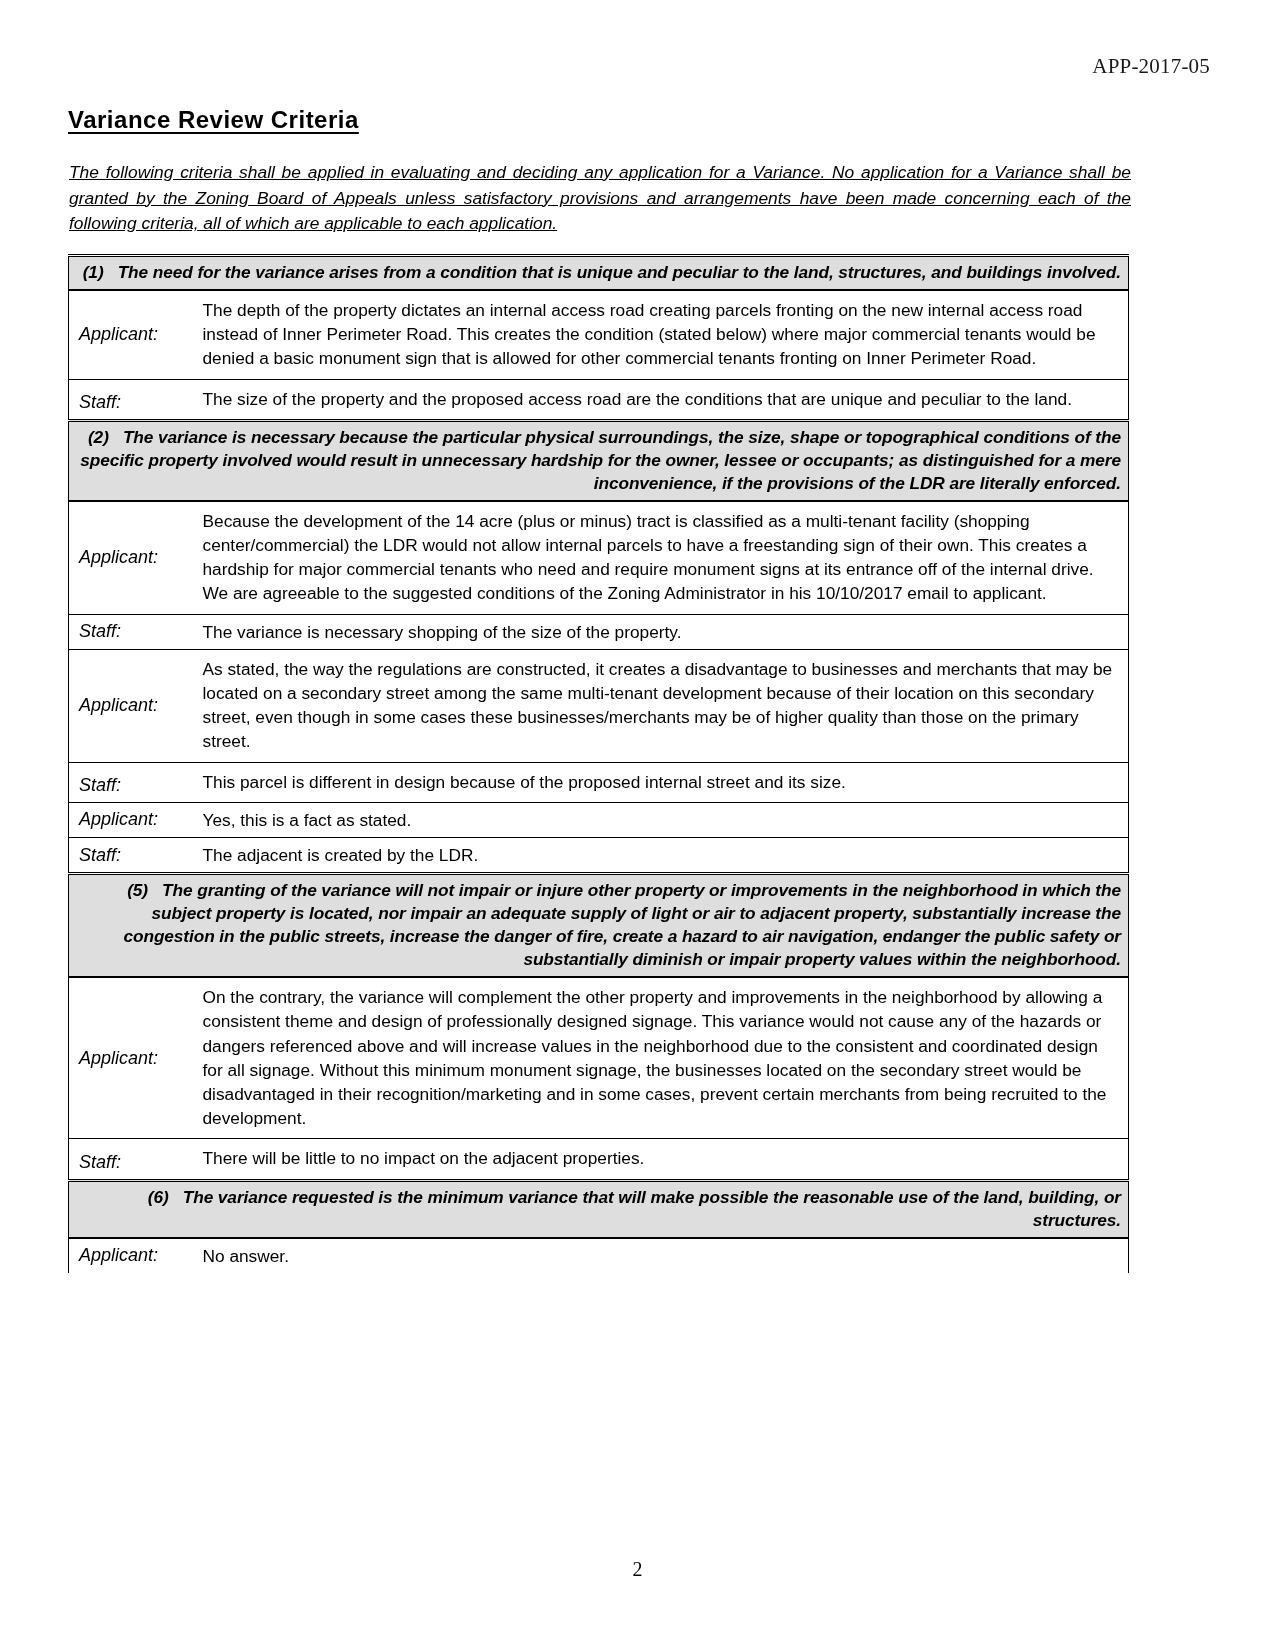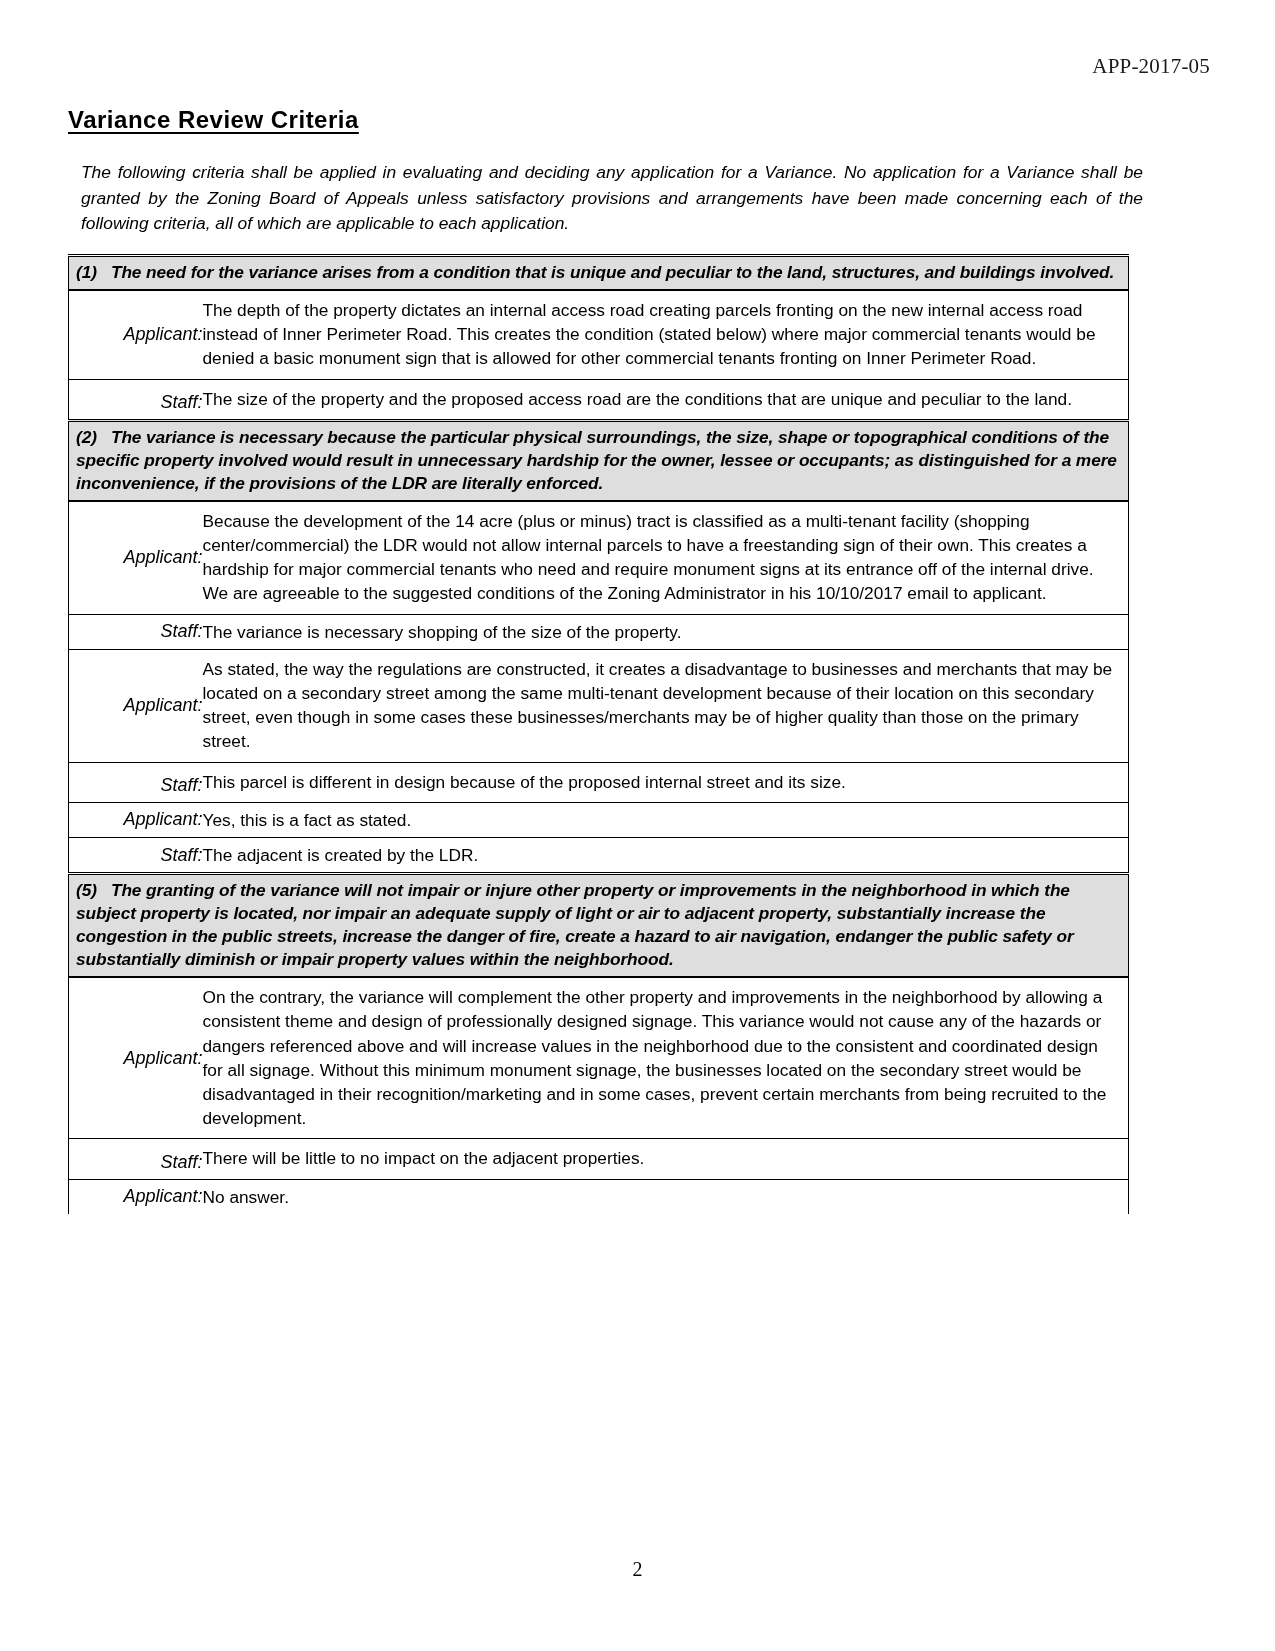--- a/index.html
+++ b/index.html
@@ -43,27 +43,28 @@
     font-weight: bold;
     text-decoration: underline;
     text-underline-offset: 4px;
     letter-spacing: 0.5px;
   }
 
   
   .intro {
     position: absolute;
     top: 160px;
-    left: 81px;
+    left: 69px;
     width: 1062px;
     font-size: 17.4px;
     font-style: italic;
     line-height: 25.5px;
     text-align: justify;
     text-justify: inter-word;
+    text-decoration: underline;
   }
 
   
   .criteria-table {
     position: absolute;
     top: 254px;
     left: 68px;
     width: 1060px;
     border-collapse: collapse;
     table-layout: fixed;
@@ -83,35 +84,35 @@
     border-top: 3px double #000;
     border-bottom: 2px solid #000;
     padding: 4px 7px 5px 7px;
   }
   .criterion-text {
     font-size: 17.3px;
     font-weight: bold;
     font-style: italic;
     line-height: 23px;
     letter-spacing: -0.1px;
+    text-align: right;
   }
   .criterion-num {
     display: inline;
     white-space: pre;
   }
 
   
   tr.answer-row > td.label-cell {
     vertical-align: middle;
     padding: 4px 0 4px 10px;
     font-size: 18px;
     font-style: italic;
     white-space: nowrap;
     border-right: 1px solid transparent;
-    text-align: right;
   }
   tr.answer-row > td.body-cell {
     vertical-align: top;
     padding: 7px 10px 8px 0;
     font-size: 17.3px;
     line-height: 24.2px;
     border-left: none;
   }
   tr.answer-row > td.label-cell { border-right: none; }
 
@@ -207,20 +208,25 @@
       </tr>
       <tr class="answer-row">
         <td class="label-cell">Applicant:</td>
         <td class="body-cell">On the contrary, the variance will complement the other property and improvements in the neighborhood by allowing a consistent theme and design of professionally designed signage. This variance would not cause any of the hazards or dangers referenced above and will increase values in the neighborhood due to the consistent and coordinated design for all signage.  Without this minimum monument signage, the businesses located on the secondary street would be disadvantaged in their recognition/marketing and in some cases, prevent certain merchants from being recruited to the development.</td>
       </tr>
       <tr class="answer-row label-bottom">
         <td class="label-cell">Staff:</td>
         <td class="body-cell">There will be little to no impact on the adjacent properties.</td>
       </tr>
 
+      <tr class="criterion-row">
+        <td colspan="2">
+          <div class="criterion-text"><span class="criterion-num">(6)</span>&nbsp;&nbsp;&nbsp;<span>The variance requested is the minimum variance that will make possible the reasonable use of the land, building, or structures.</span></div>
+        </td>
+      </tr>
       <tr class="answer-row compact clipped">
         <td class="label-cell">Applicant:</td>
         <td class="body-cell">No answer.</td>
       </tr>
 
     </tbody>
   </table>
 
   <div class="page-number">2</div>
 

